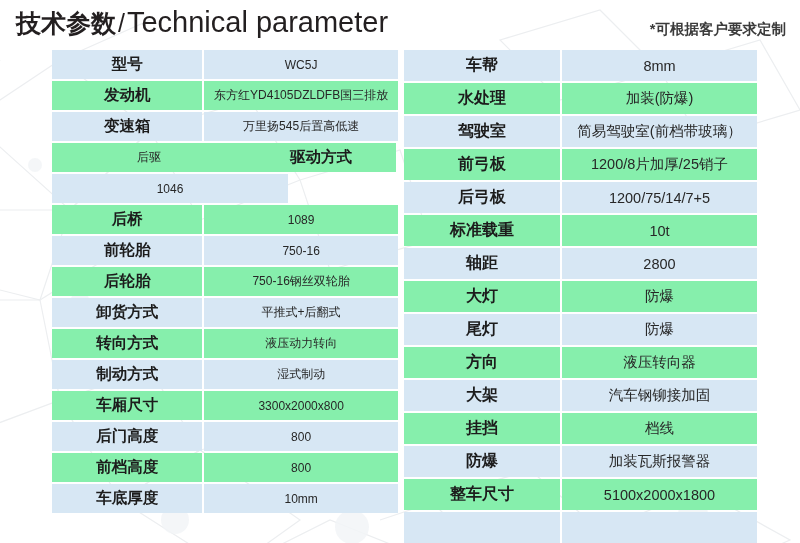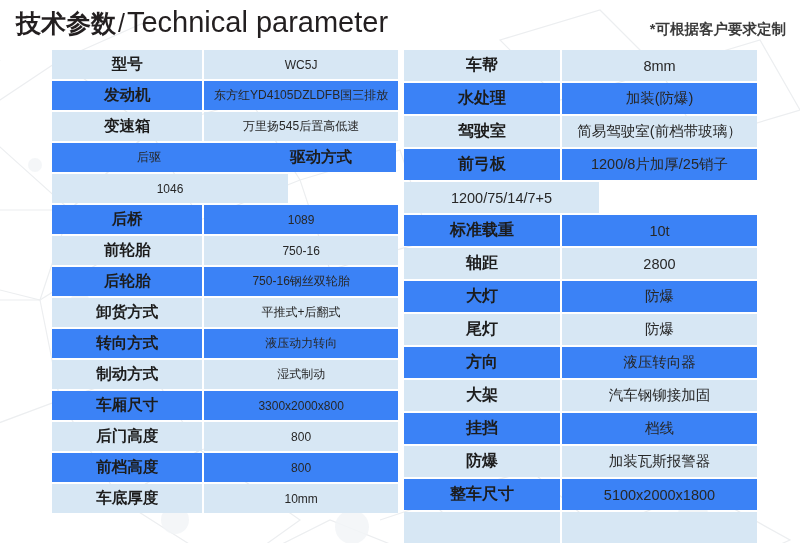--- a/index.html
+++ b/index.html
@@ -99,21 +99,21 @@
   .cell.value {
     font-weight: normal;
     color: #272727;
   }
   #table-left .cell.label  { width: 183px; margin-right: 2px; font-size: 15.5px; }
   #table-left .cell.value  { width: 236px; font-size: 12px; }
   #table-right .cell.label { width: 156px; margin-right: 2px; font-size: 16px; }
   #table-right .cell.value { width: 195px; font-size: 14.5px; }
 
   .row.blue .cell { background: #d7e7f4; }
-  .row.gray .cell { background: #3b82f6; text-align: right; }
+  .row.gray .cell { background: #86efac; text-align: right; }
 </style>
 </head>
 <body>
 
 <svg id="bg-pattern" viewBox="0 0 800 543" preserveAspectRatio="none" xmlns="http://www.w3.org/2000/svg">
   <g stroke="#eceef0" stroke-width="1.2" fill="none">
     <path d="M-30 120 L60 60 L150 130 L70 210 Z"></path>
     <path d="M-20 210 L70 210 L40 300 L-40 280 Z"></path>
     <path d="M-40 300 L40 300 L60 400 L-20 430 Z"></path>
     <path d="M60 400 L150 370 L200 450 L120 500 Z"></path>
@@ -223,20 +223,21 @@
       </div>
       <div class="row blue">
         <div class="cell label">驾驶室</div>
         <div class="cell value">简易驾驶室(前档带玻璃）</div>
       </div>
       <div class="row gray">
         <div class="cell label">前弓板</div>
         <div class="cell value">1200/8片加厚/25销子</div>
       </div>
       <div class="row blue">
+        <div class="cell label">后弓板</div>
         <div class="cell value">1200/75/14/7+5</div>
       </div>
       <div class="row gray">
         <div class="cell label">标准载重</div>
         <div class="cell value">10t</div>
       </div>
       <div class="row blue">
         <div class="cell label">轴距</div>
         <div class="cell value">2800</div>
       </div>

